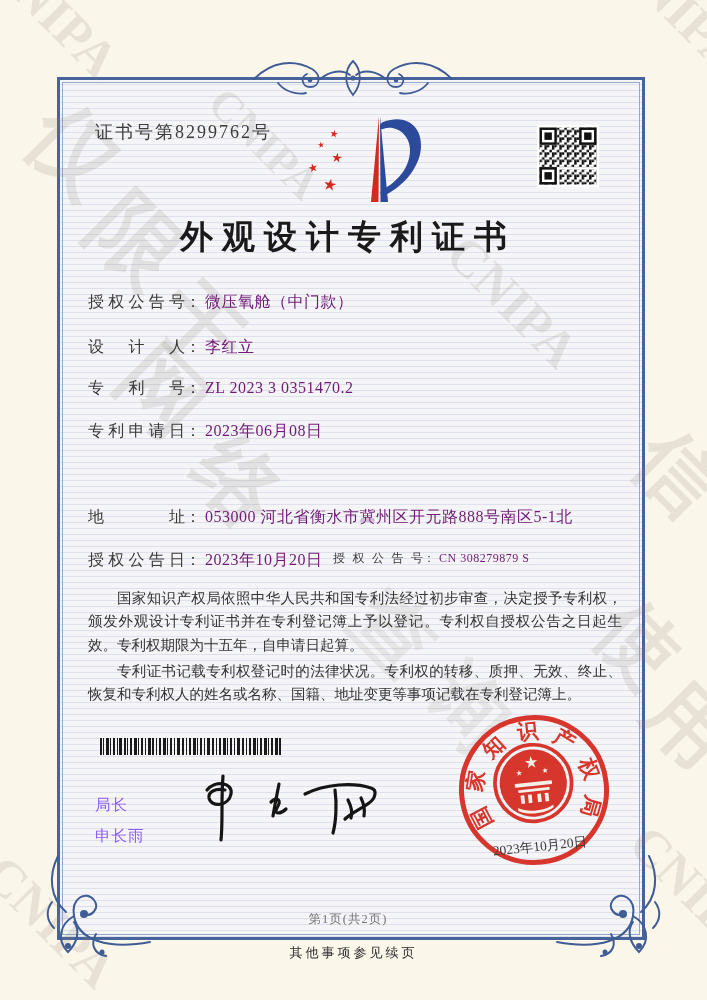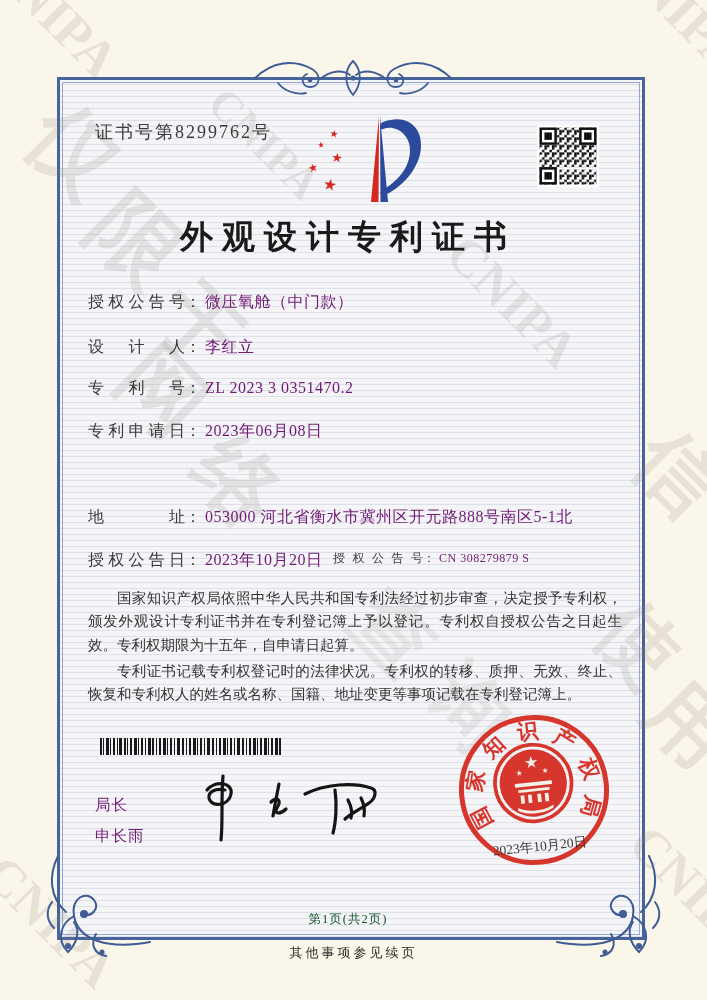--- a/index.html
+++ b/index.html
@@ -30,22 +30,22 @@
   .title{position:absolute;left:57px;width:582px;top:215px;text-align:center;
          font-size:33px;font-weight:bold;letter-spacing:9px;color:#1a1a1a;}
   .frow{position:absolute;left:88px;font-size:16px;color:#3a3a3a;white-space:nowrap;}
   .flabel{display:inline-block;width:97px;text-align:justify;text-align-last:justify;vertical-align:bottom;}
   .fcolon{display:inline-block;margin-right:4px;}
   .fvalue{letter-spacing:.5px;color:#701a75;}
   .frow2{position:absolute;left:333px;font-size:12px;color:#3a3a3a;white-space:nowrap;}
   .frow2 .flabel{width:90px;}
   .para{position:absolute;left:88px;width:534px;font-size:14.5px;line-height:1.62;
         color:#333;text-indent:2em;text-align:justify;}
-  .director{position:absolute;left:95px;font-size:15.5px;color:#701a75;letter-spacing:1px;}
-  .pagenum{position:absolute;left:57px;width:582px;top:911px;text-align:center;font-size:12.5px;color:#14532d;letter-spacing:1px;}
+  .director{position:absolute;left:95px;font-size:15.5px;color:#8b5cf6;letter-spacing:1px;}
+  .pagenum{position:absolute;left:57px;width:582px;top:911px;text-align:center;font-size:12.5px;color:#737373;letter-spacing:1px;}
   .footnote{position:absolute;left:0;width:707px;top:944px;text-align:center;font-size:13px;color:#2e2e2e;letter-spacing:3px;}
   
   .seal{position:absolute;left:459px;top:715px;width:150px;height:150px;z-index:3;
         transform:rotate(-6deg);opacity:.93;}
   .seal-ring{position:absolute;inset:0;border:5px solid #d5281e;border-radius:50%;}
   .seal-char{position:absolute;left:50%;top:50%;width:26px;height:26px;margin:-13px;
              font-size:21px;font-weight:bold;color:#d5281e;text-align:center;line-height:26px;
              transform:rotate(var(--a)) translateY(-59px);}
   .seal-date{position:absolute;left:0;width:150px;top:123px;text-align:center;
              font-size:13.5px;color:#2b2b2b;font-family:"Liberation Serif",serif;}

